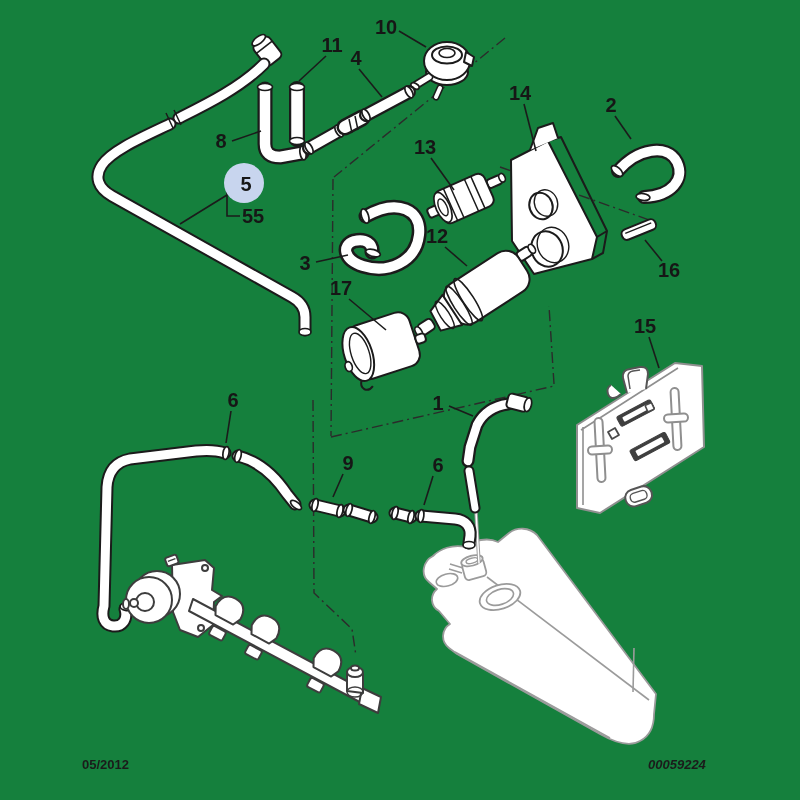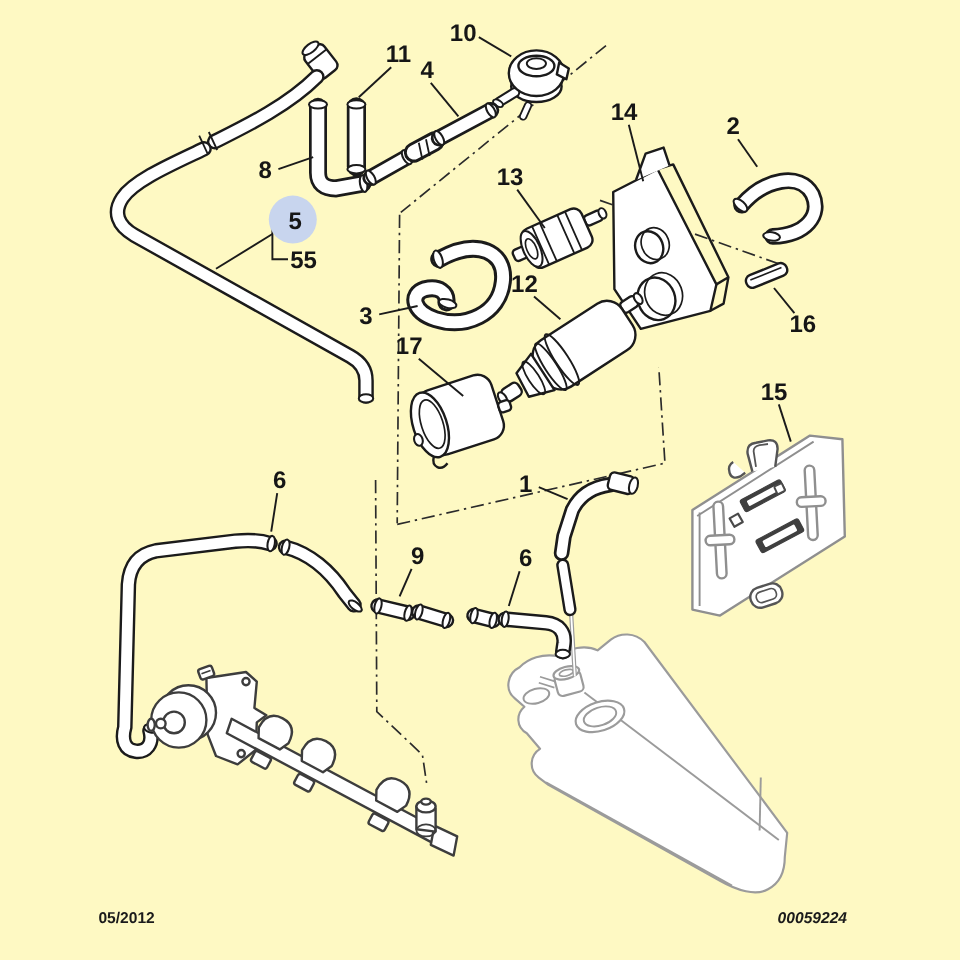--- a/index.html
+++ b/index.html
@@ -1,16 +1,16 @@
 <!DOCTYPE html>
 <html><head>
 <meta charset="utf-8">
 <style>
   html,body{margin:0;padding:0;background:#ffffff;}
-  #stage{position:relative;width:800px;height:800px;background:#fef9c3;overflow:hidden;
+  #stage{position:relative;width:800px;height:800px;background:#15803d;overflow:hidden;
          font-family:"Liberation Sans", sans-serif;}
   svg{position:absolute;left:0;top:0;}
   .tube-b{fill:none;stroke:#1b1b1b;stroke-linecap:round;stroke-linejoin:round;}
   .tube-w{fill:none;stroke:#ffffff;stroke-linecap:round;stroke-linejoin:round;}
   .ln{fill:none;stroke:#1b1b1b;stroke-width:2;stroke-linejoin:round;}
   .lnf{fill:#ffffff;stroke:#1b1b1b;stroke-width:2;stroke-linejoin:round;}
   .rim{fill:#ffffff;stroke:#1b1b1b;stroke-width:1.7;}
   .dash{fill:none;stroke:#2b2b2b;stroke-width:1.4;stroke-dasharray:11 4 2 4;}
   .leader{fill:none;stroke:#1b1b1b;stroke-width:1.6;}
   .lbl{font:700 20px "Liberation Sans", sans-serif;fill:#161616;}

